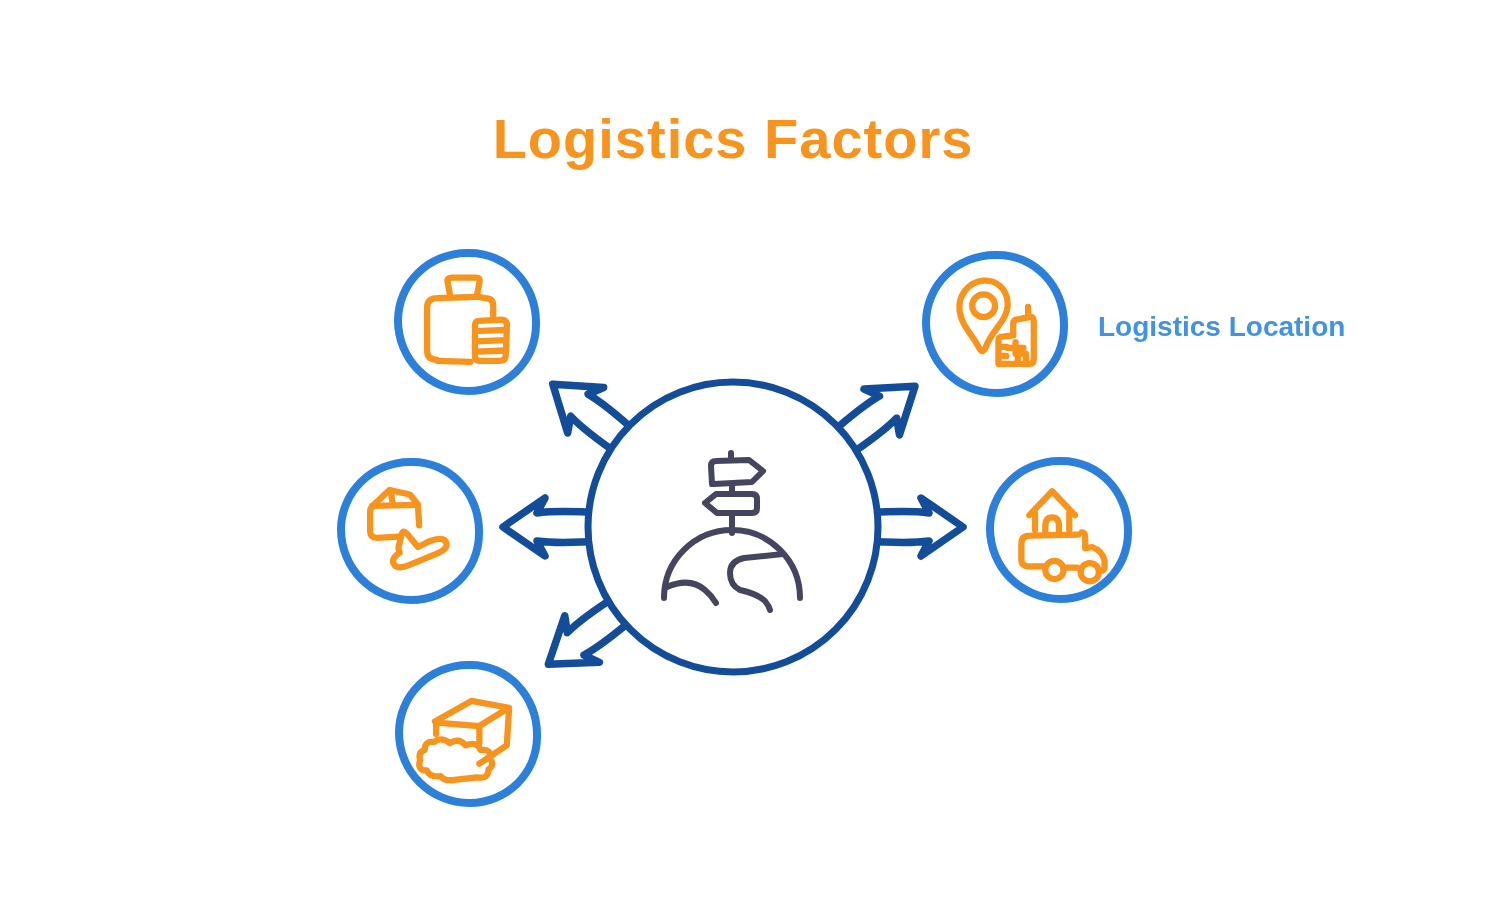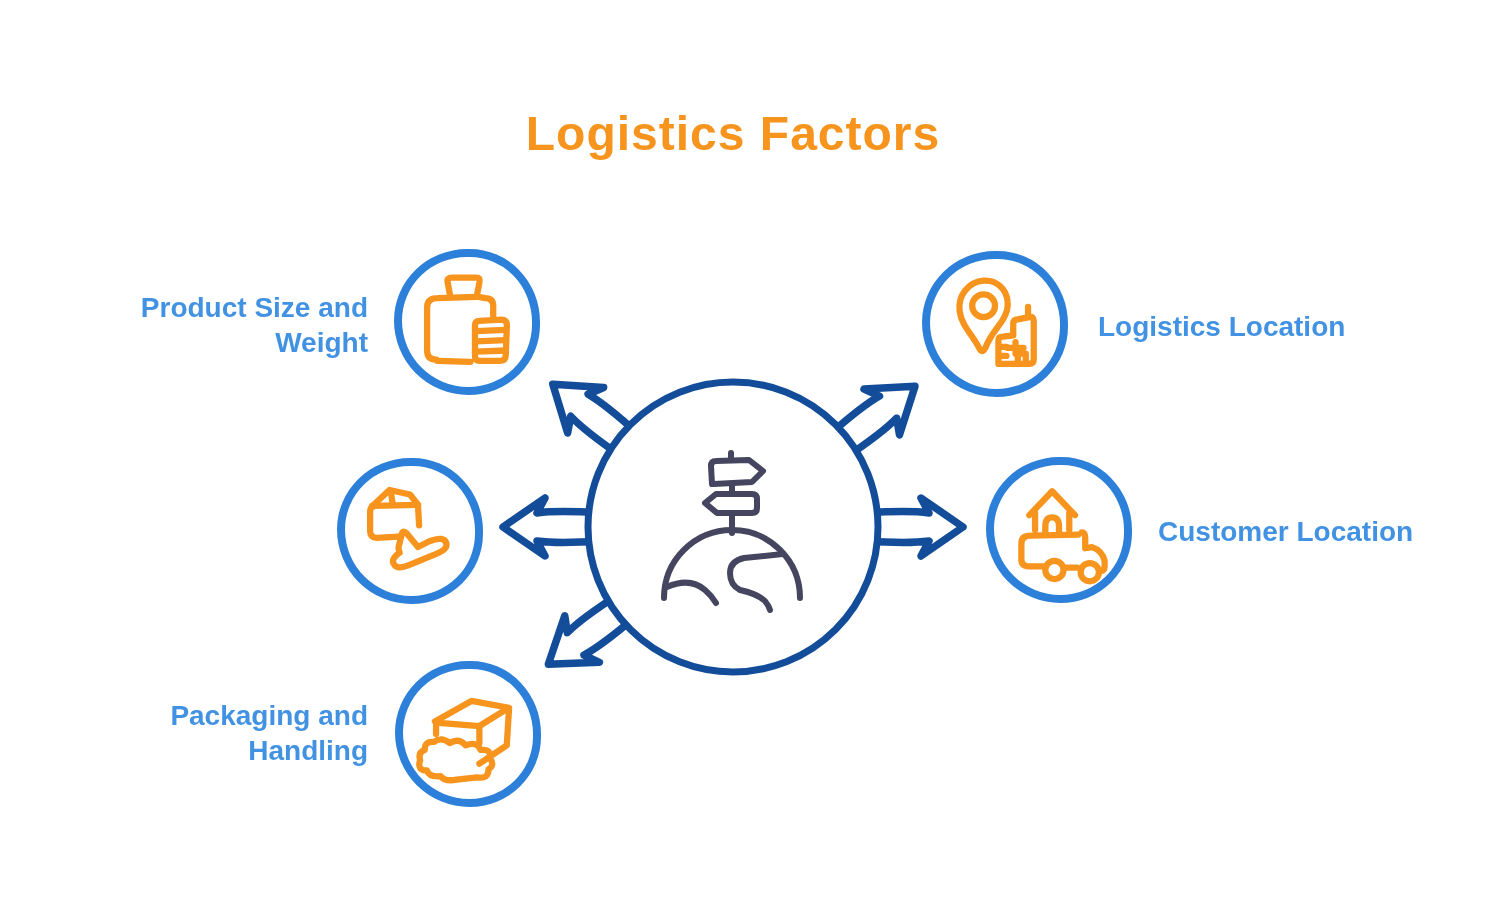--- a/index.html
+++ b/index.html
@@ -10,21 +10,21 @@
     --c-node_border:#2C80D9;
     --c-arrow:#134D99;
     --c-center_illustration:#46455F;
   }
   html,body{margin:0;padding:0;}
   body{background:var(--c-background);font-family:"Liberation Sans",sans-serif;}
   .stage{position:relative;width:1512px;height:900px;background:var(--c-background);overflow:hidden;}
 
   .title{
     position:absolute;left:733px;top:106px;transform:translateX(-50%);
-    font-size:48px;font-weight:800;letter-spacing:1px;white-space:nowrap;
+    font-size:56px;font-weight:800;letter-spacing:1px;white-space:nowrap;
     color:var(--c-title);
   }
 
   .hub-svg{position:absolute;left:0;top:0;width:1512px;height:900px;}
   .arrow{stroke:var(--c-arrow);stroke-width:7.5;fill:none;stroke-linecap:round;stroke-linejoin:round;}
   .hub-circle{stroke:var(--c-arrow);stroke-width:7;fill:#FFFFFF;}
   .center-art{stroke:var(--c-center_illustration);stroke-width:6;fill:none;stroke-linecap:round;stroke-linejoin:round;}
 
   .node{position:absolute;}
   .node-circle{
@@ -85,24 +85,21 @@
 
       <path d="M712,484 L711,466 Q711,461 716,461 L749,460 L763,471 L752,482 L714,484 Z"></path>
 
       <path d="M716,494 L752,494 Q757,494 757,499 L757,508 Q757,513 752,513 L717,513 L705,503 Z"></path>
 
       <path d="M732,486 L732,493"></path>
       <path d="M732,515 L732,533"></path>
     </g>
   </svg>
 
-  <div class="label right-align label-product">Product Size and Weight</div>
-  <div class="label right-align label-packaging">Packaging and Handling</div>
   <div class="label nowrap label-supplier">Logistics Location</div>
-  <div class="label nowrap label-customer">Customer Location</div>
 
   <div class="node circle-product">
     <div class="node-circle">
       <svg viewBox="0 0 100 100">
         <g class="stroke">
           <path d="M35,26 L33,15 Q32,11 37,11 L58,11 Q62,11 61,15 L59,25"></path>
           <path d="M59,28 L24,29 Q15,29 15,37 L15,75 Q15,83 23,83"></path>
           <path d="M24,84 L53,85"></path>
           <path d="M60,28 L66,29 Q73,29 73,36 L73,45"></path>
           <path d="M57,79 L57,53 Q57,49 61,49 L80,48 Q85,48 85,53 L84,79 Q84,84 79,84 L61,84 Q57,84 57,80"></path>

